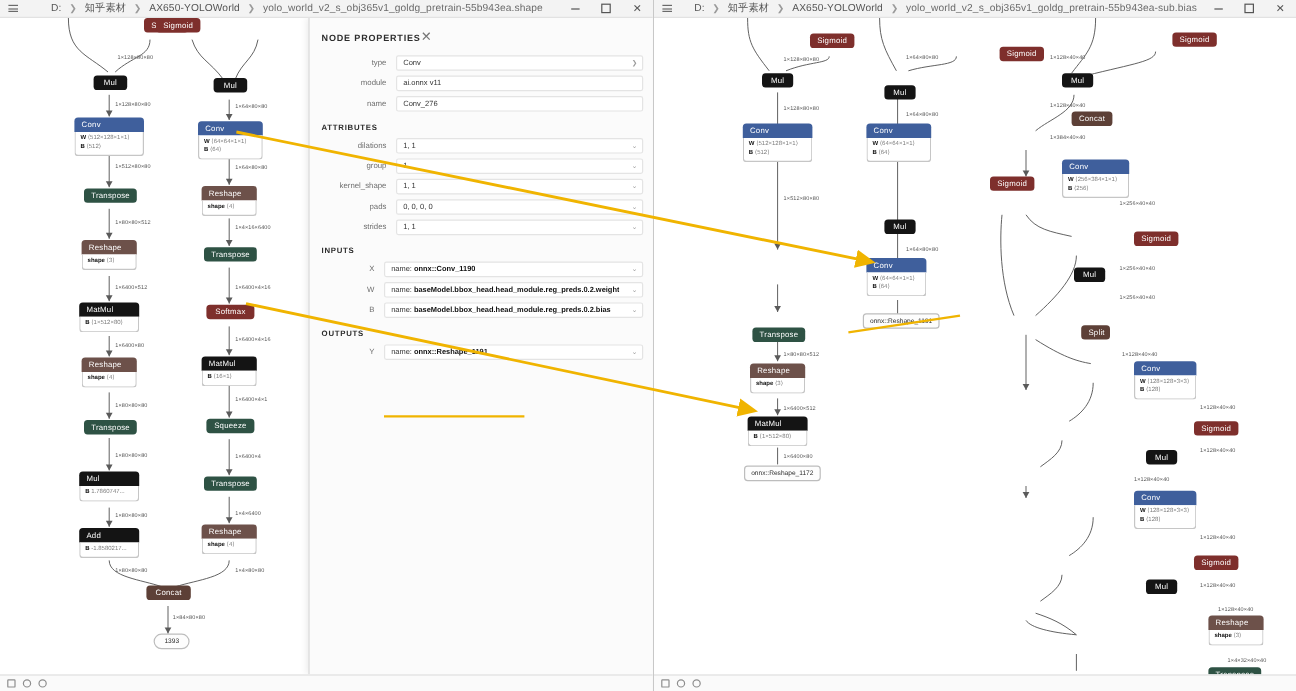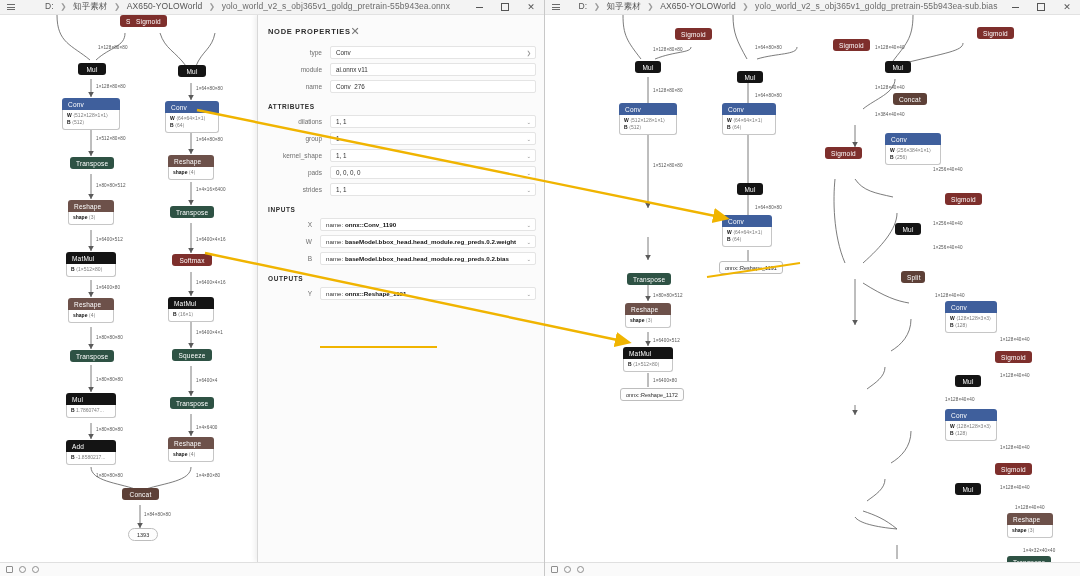--- a/index.html
+++ b/index.html
@@ -125,21 +125,21 @@
           <i></i>
           <i></i>
         </div>
       <div class="breadcrumb">
         <span>D:</span>
         <span class="crumb-sep">❯</span>
         <span>知乎素材</span>
         <span class="crumb-sep">❯</span>
         <span>AX650-YOLOWorld</span>
         <span class="crumb-sep">❯</span>
-        <span class="crumb-last">yolo_world_v2_s_obj365v1_goldg_pretrain-55b943ea.onnx</span>
+        <span class="crumb-last">yolo_world_v2_s_obj365v1_goldg_pretrain-55b943ea.shape</span>
       </div>
       <div class="win-buttons">
         <div class="win-btn min"></div>
         <div class="win-btn max"></div>
         <div class="win-btn">✕</div>
       </div>
     </div>
 
     <div class="canvas">
       <svg class="graph-svg" width="545" height="547">

